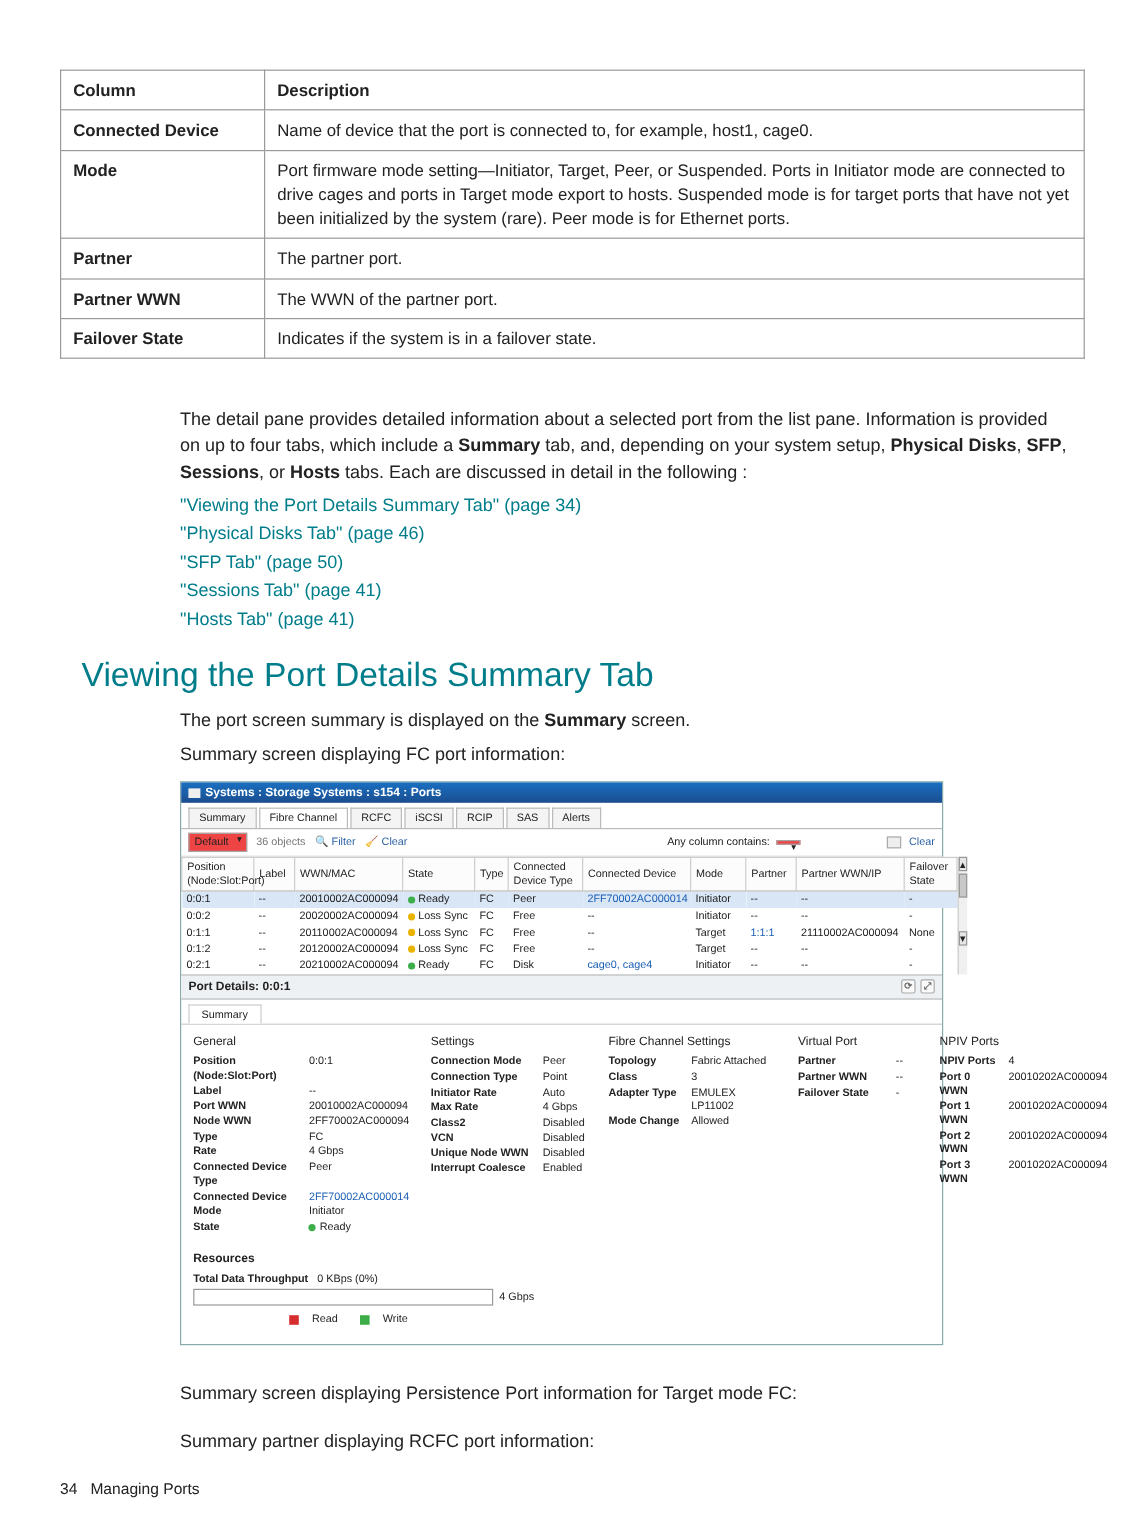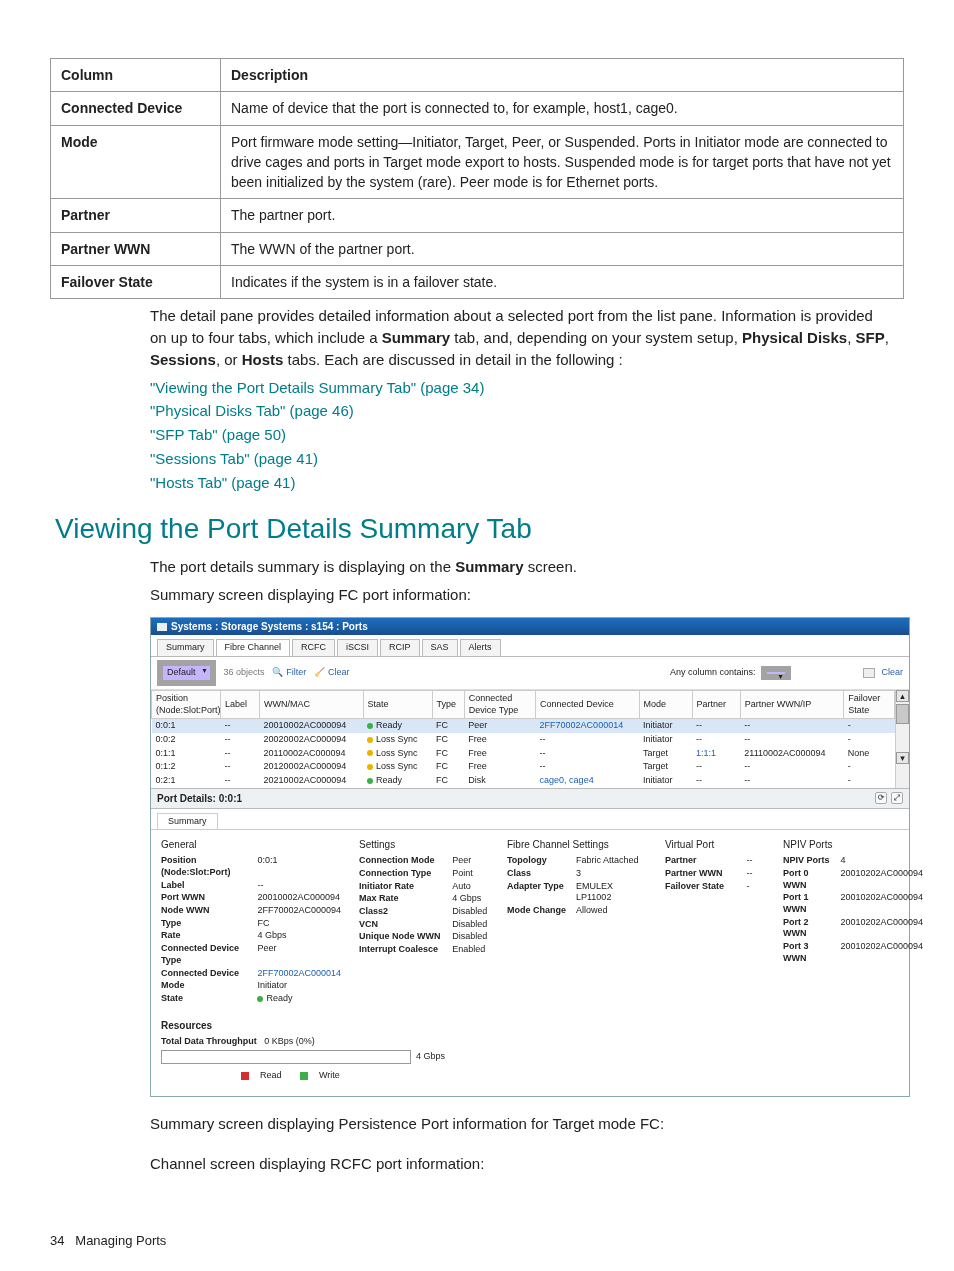--- a/index.html
+++ b/index.html
@@ -27,21 +27,21 @@
     width: 954px;
     min-height: 1271px;
     margin: 0 auto;
     padding: 58px 50px 24px 50px;
     position: relative;
   }
   
   table.desc {
     width: 100%;
     border-collapse: collapse;
-    margin-bottom: 6px;
+    margin-bottom: 40px;
   }
   table.desc th, table.desc td {
     border: 1px solid var(--border);
     padding: 6px 10px;
     text-align: left;
     vertical-align: top;
     font-size: 14px;
   }
   table.desc th {
     font-weight: bold;
@@ -55,35 +55,35 @@
     font-weight: 300;
     color: var(--teal);
     font-size: 22px;
     margin: 8px 0 6px 0;
   }
   h1.h1 {
     font-family: "Segoe UI Light", "Segoe UI", Arial, sans-serif;
     font-weight: 300;
     color: var(--teal);
     font-size: 28px;
-    margin: 16px 0 6px 5px;
+    margin: 16px 0 6px 18px;
   }
   
   .indent { margin-left: 100px; }
   p { margin: 6px 12px; }
   strong { font-weight: bold; }
   a.link { color: var(--teal); text-decoration: none; }
   .links { margin: 6px 0 10px 100px; }
   .links div { margin: 2px 0; }
   
   .mock {
     border: 1px solid #8aa;
     background: #fff;
-    margin: 12px 0 16px 100px;
-    width: 760px;
+    margin: 12px 0 30px 100px;
+    width: 636px;
     font-size: var(--tiny);
     line-height: 1.3;
   }
   .mock .titlebar {
     background: linear-gradient(#1a6fc1, #1a4d8f);
     color: #fff;
     padding: 2px 6px;
     font-size: 10px;
     font-weight: bold;
     display: flex;
@@ -102,22 +102,22 @@
   .mock .tabsrow .tab {
     border: 1px solid #bbb; border-bottom: none;
     padding: 2px 8px; background: #f4f4f4;
   }
   .mock .tabsrow .tab.active { background: #fff; }
   .mock .filterrow {
     display: flex; align-items: center; gap: 8px;
     padding: 3px 6px; border-bottom: 1px solid #ddd;
   }
   .mock .filterrow .sel {
-    border: 6px solid #a3a3a3; padding: 1px 14px 1px 4px;
-    position: relative; background: #c4b5fd;
+    border: 1px solid #a3a3a3; padding: 1px 14px 1px 4px;
+    position: relative; background: #ef4444;
   }
   .mock .filterrow .sel::after {
     content: "▾"; position: absolute; right: 3px; top: 0; font-size: 8px;
   }
   .mock .filterrow .lighttxt { color: #777; }
   .mock .filterrow .right { margin-left: auto; display: flex; gap: 6px; align-items: center; justify-content: space-between;}
   .mock .filterrow .iconbox { width:12px; height:10px; border:1px solid #aaa; background:#eee; }
   .mock .filterrow .linkish { color:#2a5fa5; }
   
   .mock table.list { width: 100%; border-collapse: collapse; font-size: 9px; table-layout: fixed;}
@@ -213,21 +213,21 @@
     <div><a class="link">"Viewing the Port Details Summary Tab" (page 34)</a></div>
     <div><a class="link">"Physical Disks Tab" (page 46)</a></div>
     <div><a class="link">"SFP Tab" (page 50)</a></div>
     <div><a class="link">"Sessions Tab" (page 41)</a></div>
     <div><a class="link">"Hosts Tab" (page 41)</a></div>
   </div>
 
   <h1 class="h1">Viewing the Port Details Summary Tab</h1>
 
   <p class="indent">
-    <span>The port details summary is displaying on the </span><strong>Summary</strong><span> screen.</span>
+    <span>The port screen summary is displayed on the </span><strong>Summary</strong><span> screen.</span>
   </p>
   <p class="indent">Summary screen displaying FC port information:</p>
 
   <div class="mock">
 
     <div class="titlebar">
       <span class="boxicon"></span>
       <span>Systems : Storage Systems : s154 : Ports</span>
     </div>
 
@@ -477,18 +477,18 @@
           </span>
         <span>
             <span class="swatch w"></span>
             <span>Write</span>
           </span>
       </div>
     </div>
   </div>
 
   <p class="indent">Summary screen displaying Persistence Port information for Target mode FC:</p>
-  <p class="indent" style="margin-top:18px;">Channel screen displaying RCFC port information:</p>
+  <p class="indent" style="margin-top:18px;">Summary partner displaying RCFC port information:</p>
 
   <div class="footer">
     <span>34</span>&nbsp;&nbsp;&nbsp;<span>Managing Ports</span>
   </div>
 </div>
 
 </body></html>

